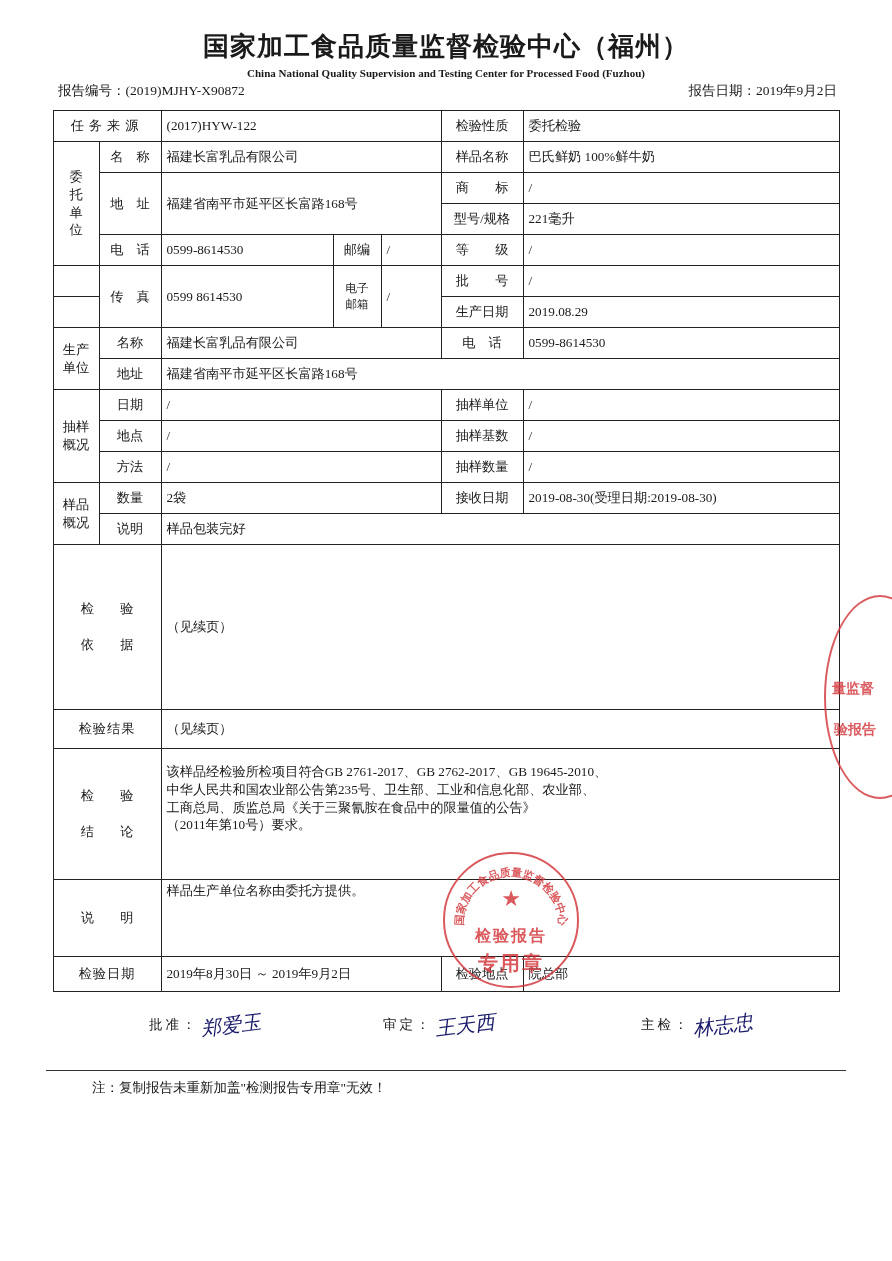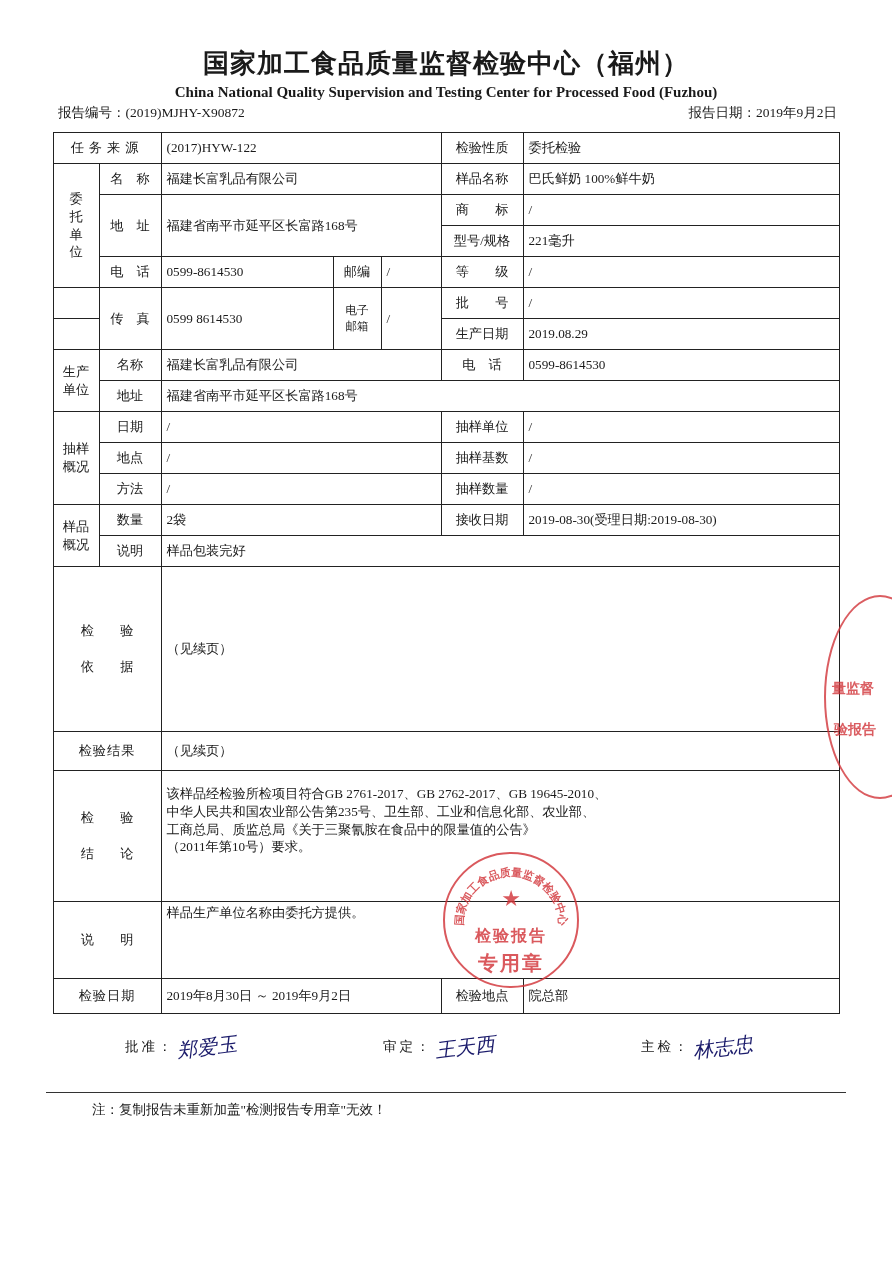--- a/index.html
+++ b/index.html
@@ -18,30 +18,30 @@
   .page {
     position: relative;
     width: 892px;
     height: 1261px;
     box-sizing: border-box;
   }
 
   
   .header {
     text-align: center;
-    padding-top: 46px;
+    padding-top: 29px;
   }
   .title-cn {
     font-size: 26px;
     font-weight: bold;
     letter-spacing: 1px;
     font-family: "DejaVu Serif", "Liberation Serif", serif;
   }
   .title-en {
-    font-size: 15px;
+    font-size: 11px;
     font-weight: bold;
     margin-top: 3px;
     font-family: "Liberation Serif", serif;
   }
 
   .report-title-row {
     position: relative;
     margin-top: 10px;
     height: 66px;
   }
@@ -428,21 +428,21 @@
     <tr>
       <td class="lbl-sp" colspan="2" style="height:30px;letter-spacing:1px;">检验日期</td>
       <td class="val" colspan="3">2019年8月30日  ～  2019年9月2日</td>
       <td class="lbl">检验地点</td>
       <td class="val">院总部</td>
     </tr>
   </tbody>
     </table>
 
   <div class="sign-row">
-    <div class="sign-item" style="left:72px;">
+    <div class="sign-item" style="left:96px;">
       <span class="sig-label">批准：</span>
       <span class="sig-ink">郑爱玉</span>
     </div>
     <div class="sign-item" style="left:330px;">
       <span class="sig-label">审定：</span>
       <span class="sig-ink">王天西</span>
     </div>
     <div class="sign-item" style="left:588px;">
       <span class="sig-label">主检：</span>
       <span class="sig-ink">林志忠</span>

